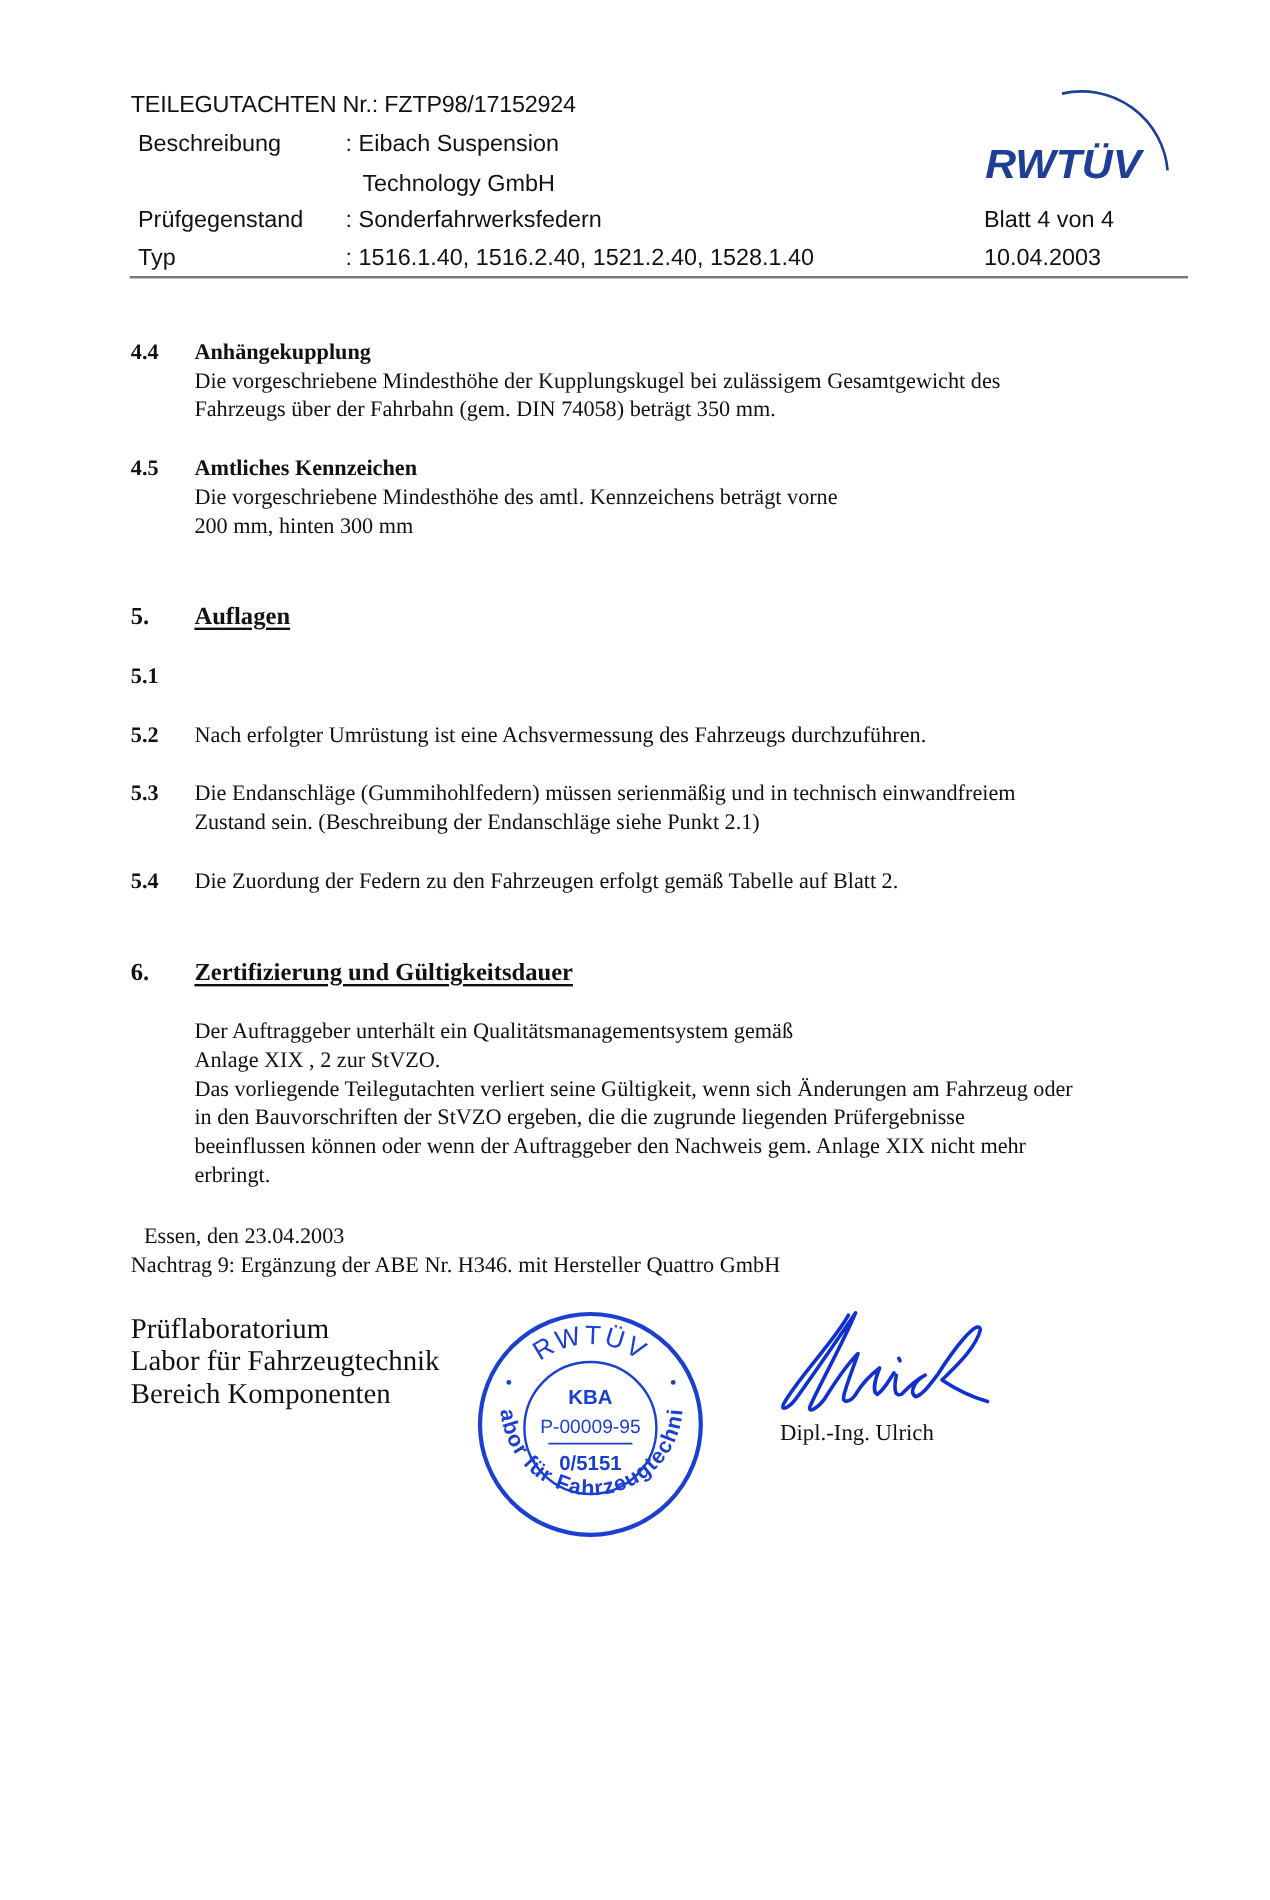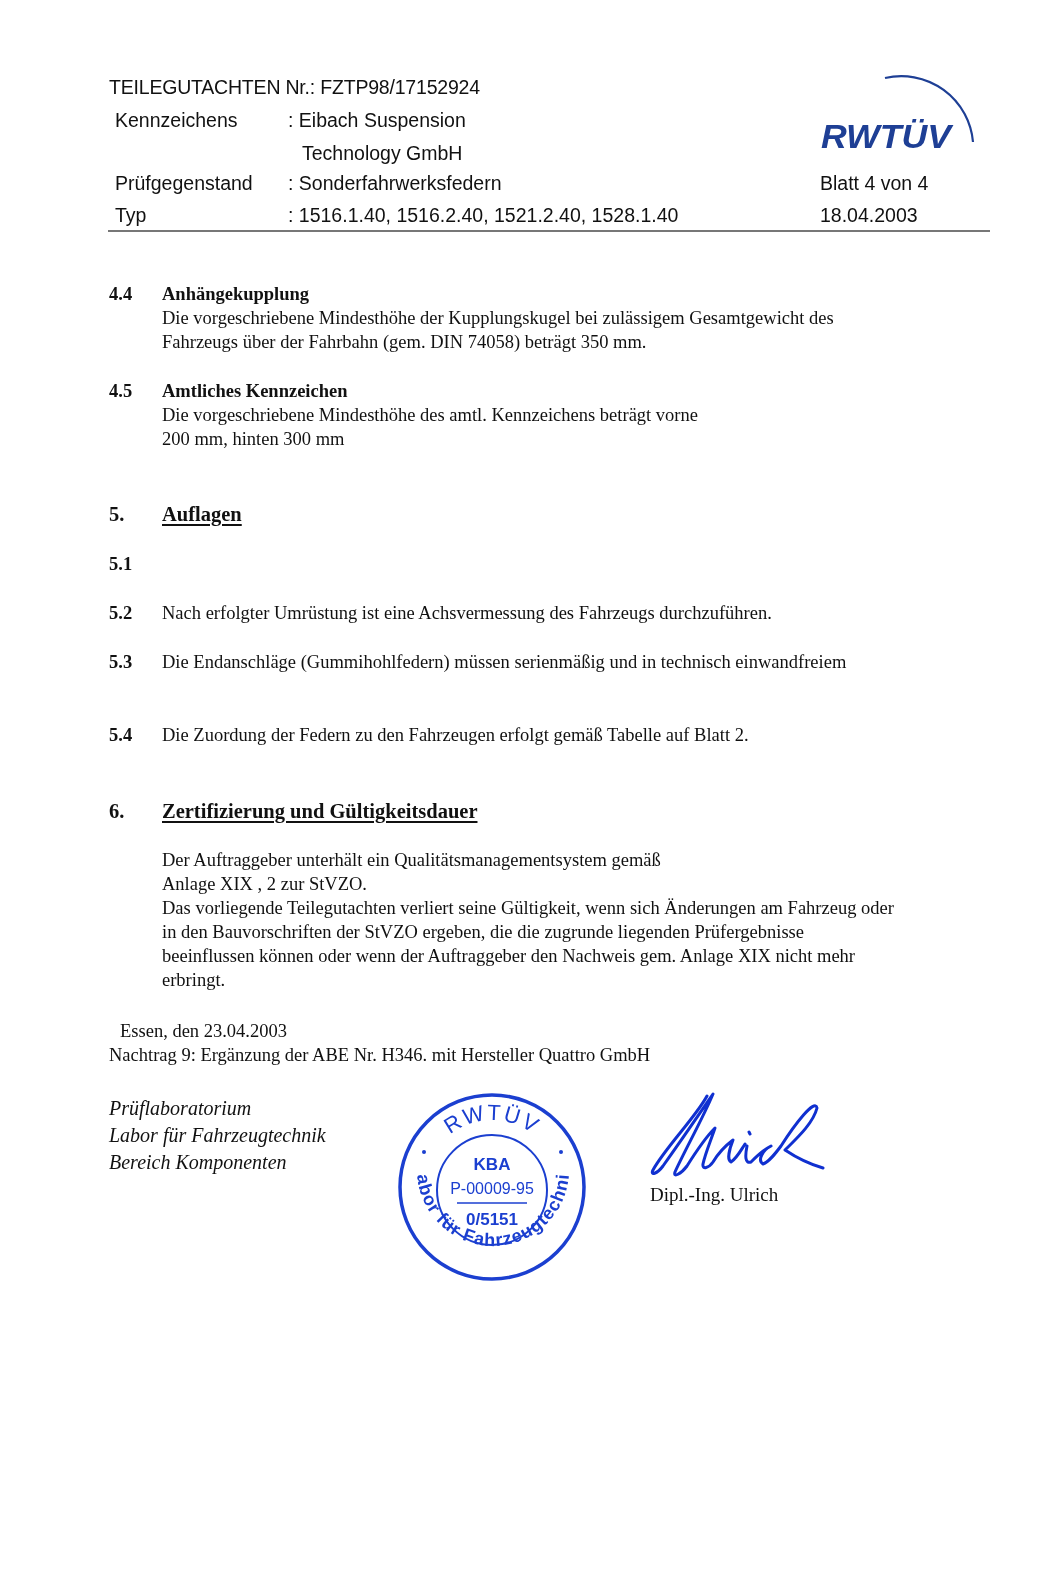--- a/index.html
+++ b/index.html
@@ -27,37 +27,37 @@
 
   .stamp { position:absolute; left:395px; top:1090px; width:195px; height:195px; }
   .sig { position:absolute; left:645px; top:1088px; width:190px; height:95px; }
 </style>
 </head>
 <body>
 
 <div class="hdr-title sans">TEILEGUTACHTEN Nr.: FZTP98/17152924</div>
 
 <div class="hdr-row sans" style="top:109px;">
-  <span class="hdr-label">Kennzeichens</span>
+  <span class="hdr-label">Beschreibung</span>
   <span class="hdr-value">: Eibach Suspension</span>
 </div>
 <div class="hdr-row sans" style="top:142px;">
   <span class="hdr-value" style="left:187px;">Technology GmbH</span>
 </div>
 <div class="hdr-row sans" style="top:172px;">
   <span class="hdr-label">Prüfgegenstand</span>
   <span class="hdr-value">: Sonderfahrwerksfedern</span>
 </div>
 <div class="hdr-row sans" style="top:204px;">
   <span class="hdr-label">Typ</span>
   <span class="hdr-value">: 1516.1.40, 1516.2.40, 1521.2.40, 1528.1.40</span>
 </div>
 
 <div class="hdr-right sans" style="top:172px;">Blatt 4 von 4</div>
-<div class="hdr-right sans" style="top:204px;">18.04.2003</div>
+<div class="hdr-right sans" style="top:204px;">10.04.2003</div>
 <div class="hdr-line"></div>
 
 <svg class="logo" viewBox="0 0 185 110">
   <path d="M 70 26 A 72 72 0 0 1 158 90" fill="none" stroke="#1e3f95" stroke-width="2.2"></path>
   <text x="6" y="96" font-family="Liberation Sans, sans-serif" font-size="34" font-weight="bold" font-style="italic" fill="#1e3f95" textLength="130" lengthAdjust="spacingAndGlyphs">RWTÜV</text>
 </svg>
 
 <div class="blk serif" style="top:282px;left:0;width:1058px;height:80px;">
   <span class="num" style="top:0;">4.4</span>
   <span class="txt bold" style="top:0;">Anhängekupplung</span>
@@ -80,20 +80,21 @@
 <div class="blk serif" style="top:552px;left:0;width:1058px;height:26px;">
   <span class="num">5.1</span>
 </div>
 <div class="blk serif" style="top:601px;left:0;width:940px;height:26px;">
   <span class="num">5.2</span>
   <span class="txt">Nach erfolgter Umrüstung ist eine Achsvermessung des Fahrzeugs durchzuführen.</span>
 </div>
 <div class="blk serif" style="top:650px;left:0;width:1058px;height:50px;">
   <span class="num" style="top:0;">5.3</span>
   <span class="txt" style="top:0;">Die Endanschläge (Gummihohlfedern) müssen serienmäßig und in technisch einwandfreiem</span>
+  <span class="txt" style="top:24px;">Zustand sein. (Beschreibung der Endanschläge siehe Punkt 2.1)</span>
 </div>
 <div class="blk serif" style="top:723px;left:0;width:1058px;height:26px;">
   <span class="num">5.4</span>
   <span class="txt">Die Zuordung der Federn zu den Fahrzeugen erfolgt gemäß Tabelle auf Blatt 2.</span>
 </div>
 
 <div class="blk serif sec-head" style="top:799px;left:0;width:1058px;height:30px;">
   <span class="num" style="top:0;">6.</span>
   <span class="txt u" style="top:0;">Zertifizierung und Gültigkeitsdauer</span>
 </div>
@@ -103,21 +104,21 @@
   <span class="txt" style="top:24px;">Anlage XIX , 2 zur StVZO.</span>
   <span class="txt" style="top:48px;">Das vorliegende Teilegutachten verliert seine Gültigkeit, wenn sich Änderungen am Fahrzeug oder</span>
   <span class="txt" style="top:96px;">beeinflussen können oder wenn der Auftraggeber den Nachweis gem. Anlage XIX nicht mehr</span>
   <span class="txt" style="top:72px;">in den Bauvorschriften der StVZO ergeben, die die zugrunde liegenden Prüfergebnisse</span>
   <span class="txt" style="top:120px;">erbringt.</span>
 </div>
 
 <div class="blk serif" style="top:1019px;left:109px;margin-left:11px;">Essen, den 23.04.2003</div>
 <div class="blk serif" style="top:1043px;left:109px;white-space:nowrap;">Nachtrag 9: Ergänzung der ABE Nr. H346. mit Hersteller Quattro GmbH</div>
 
-<div class="blk serif" style="top:1095px;left:109px;font-size:20px;line-height:27px;font-style:italic;">
+<div class="blk serif" style="top:1095px;left:109px;font-size:24px;line-height:27px;">
   <div>Prüflaboratorium</div>
   <div>Labor für Fahrzeugtechnik</div>
   <div>Bereich Komponenten</div>
 </div>
 
 <svg class="stamp" viewBox="0 0 195 195">
   <defs>
     <path id="ringTop" d="M 30 97 A 67 67 0 0 1 164 97"></path>
     <path id="ringBot" d="M 22 80 A 76 76 0 0 0 174 80"></path>
   </defs>

